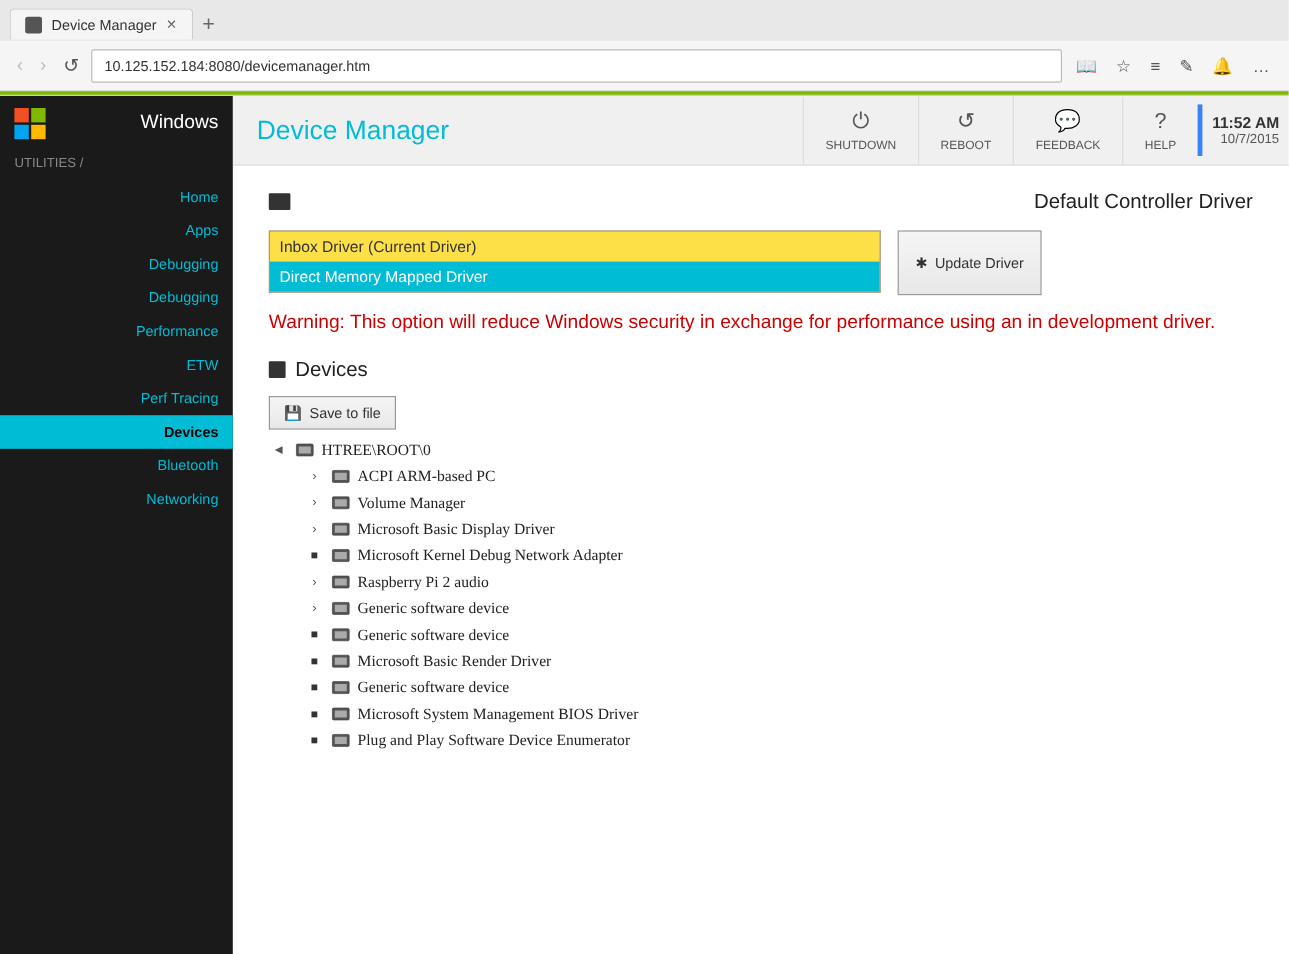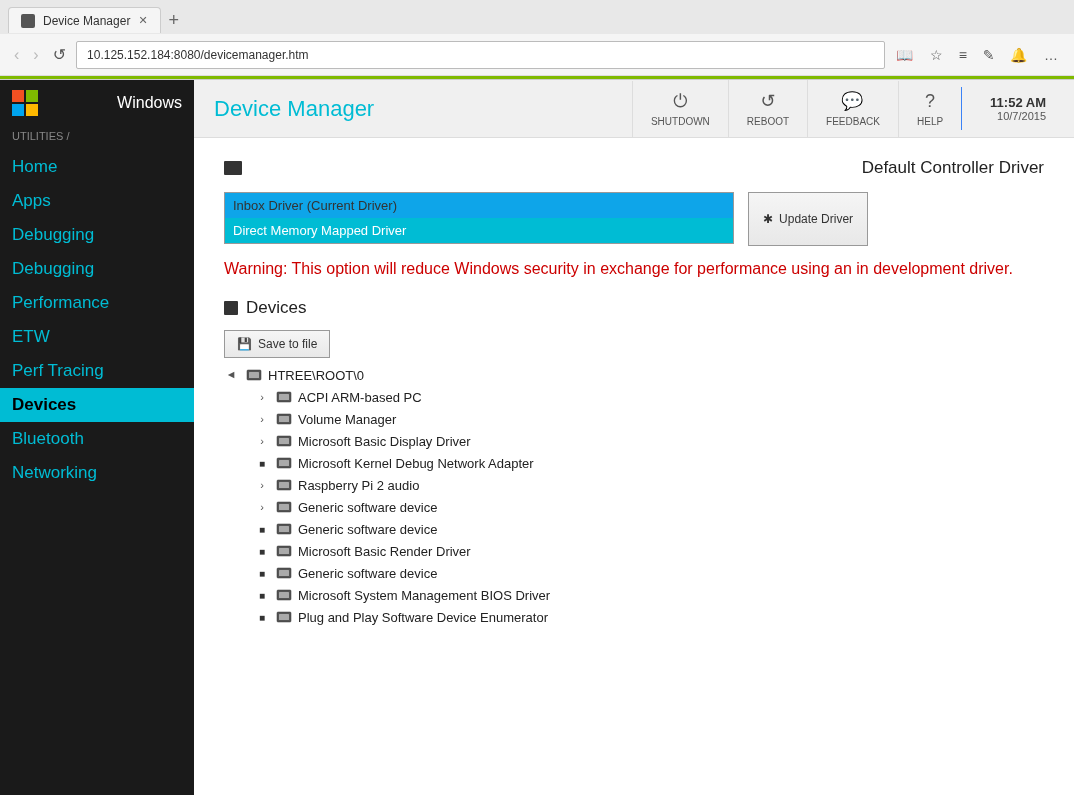--- a/index.html
+++ b/index.html
@@ -21,64 +21,64 @@
 
     
     .app-container { display: flex; height: calc(795px - 76px); }
 
     
     .sidebar { width: 194px; background: #1a1a1a; color: #fff; flex-shrink: 0; display: flex; flex-direction: column; }
     .sidebar-header { display: flex; align-items: center; padding: 10px 12px; gap: 0; justify-content: space-between; }
     .windows-text { color: #fff; font-size: 16px; font-weight: 300; }
     .sidebar-breadcrumb { color: #888; font-size: 11px; padding: 4px 12px 8px; text-transform: uppercase; }
     .sidebar-nav { display: flex; flex-direction: column; }
-    .sidebar-item { padding: 7px 12px; color: #00bcd4; font-size: 17px; cursor: pointer; text-align: left; }
+    .sidebar-item { padding: 7px 12px; color: #00bcd4; font-size: 12px; cursor: pointer; text-align: right; }
     .sidebar-item.active { background: #00bcd4; color: #000; font-weight: 600; }
 
     
     .main-content { flex: 1; display: flex; flex-direction: column; overflow: hidden; }
 
     
     .top-bar { display: flex; align-items: center; background: #f0f0f0; border-bottom: 1px solid #ddd; padding: 0; }
     .app-title-area { flex: 1; padding: 10px 20px; }
     .app-title { color: #00bcd4; font-size: 22px; font-weight: 300; }
     .top-action { display: flex; flex-direction: column; align-items: center; padding: 10px 18px; cursor: pointer; color: #555; font-size: 10px; gap: 4px; border-left: 1px solid #ddd; }
     .top-action-icon { font-size: 18px; }
     .top-action.feedback .top-action-icon { color: #00bcd4; }
-    .clock-area { padding: 8px 28px; text-align: right; border-left: 1px solid #3b82f6; }
+    .clock-area { padding: 8px 8px; text-align: right; border-left: 4px solid #3b82f6; }
     .clock-time { font-size: 13px; color: #333; font-weight: 600; }
     .clock-date { font-size: 11px; color: #555; }
 
     
     .content-area { flex: 1; overflow-y: auto; padding: 20px 30px; }
 
     
     .section-header { display: flex; align-items: center; gap: 8px; margin-bottom: 14px; justify-content: space-between; }
     .section-icon { width: 18px; height: 18px; background: #333; border-radius: 2px; flex-shrink: 0; }
     .section-title { font-size: 17px; font-weight: 400; color: #222; }
 
     
-    .driver-select-box { border: 1px solid #999; background: #0ea5e9; width: 510px; }
+    .driver-select-box { border: 1px solid #999; background: #fde047; width: 510px; }
     .driver-option { padding: 5px 8px; font-size: 13px; color: #333; cursor: pointer; }
     .driver-option.selected { background: #00bcd4; color: #fff; }
     .driver-controls { display: flex; gap: 14px; align-items: flex-start; margin-bottom: 14px; }
     .update-driver-btn { border: 1px solid #999; background: linear-gradient(to bottom, #f5f5f5, #e8e8e8); padding: 6px 14px; cursor: pointer; font-size: 12px; color: #333; display: flex; align-items: center; gap: 6px; height: 54px; align-self: center; }
     .warning-text { color: #cc0000; font-size: 16px; margin-bottom: 20px; margin-top: 6px; }
 
     
     .devices-section-header { display: flex; align-items: center; gap: 8px; margin-bottom: 12px; }
     .save-to-file-btn { border: 1px solid #999; background: linear-gradient(to bottom, #f5f5f5, #e8e8e8); padding: 6px 12px; cursor: pointer; font-size: 12px; color: #333; display: flex; align-items: center; gap: 6px; }
 
     
     .device-tree { margin-top: 6px; }
     .tree-item { display: flex; align-items: center; padding: 3px 0; font-size: 13px; color: #222; }
     .tree-item-indent-0 { padding-left: 0; }
     .tree-chevron { width: 16px; height: 16px; display: flex; align-items: center; justify-content: center; cursor: pointer; color: #555; font-size: 11px; flex-shrink: 0; }
     .tree-chevron.expanded { transform: rotate(90deg); }
-    .tree-label { color: #222; }
+    .tree-label { color: #222; font-family: Liberation Serif, serif; }
     .tree-bullet { width: 16px; height: 16px; display: flex; align-items: center; justify-content: center; font-size: 10px; color: #333; flex-shrink: 0; }
 
     
     .win-logo { display: grid; grid-template-columns: 1fr 1fr; gap: 2px; width: 26px; height: 26px; }
     .win-logo-cell { background: #00bcd4; }
     .win-logo-cell:nth-child(1) { background: #f25022; }
     .win-logo-cell:nth-child(2) { background: #7fba00; }
     .win-logo-cell:nth-child(3) { background: #00a4ef; }
     .win-logo-cell:nth-child(4) { background: #ffb900; }
 

